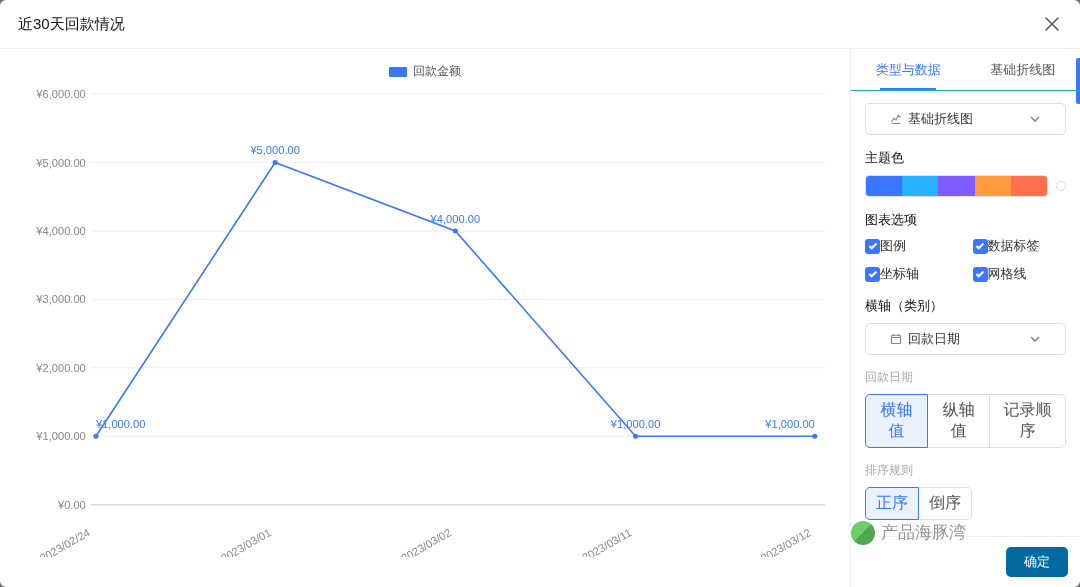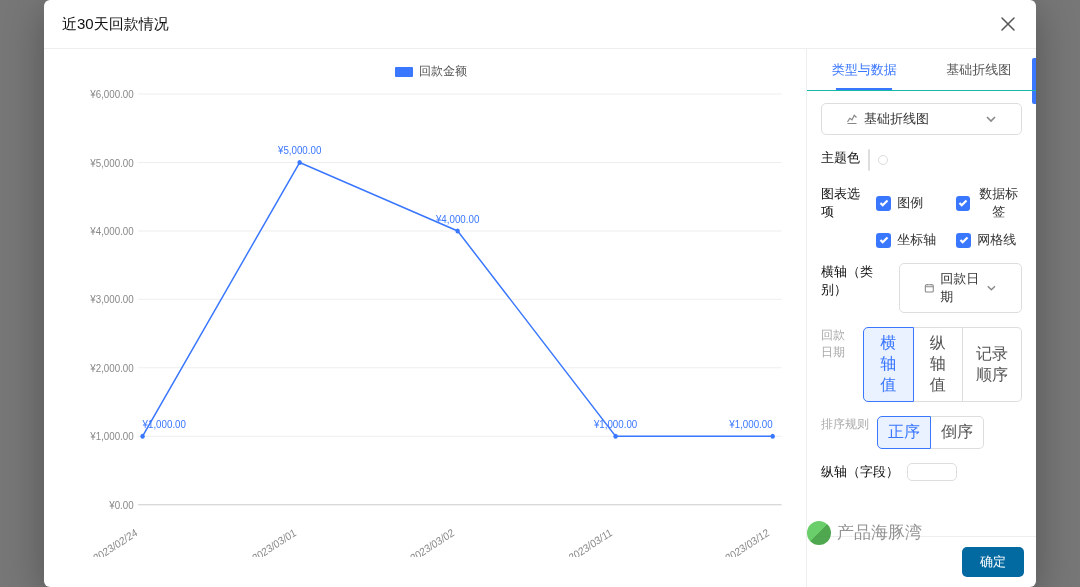--- a/index.html
+++ b/index.html
@@ -1,21 +1,21 @@
 <!DOCTYPE html>
 <html><head>
 <meta charset="utf-8">
 <style>
   * { box-sizing: border-box; margin: 0; padding: 0; }
   body { font-family: -apple-system, BlinkMacSystemFont, "Segoe UI", "PingFang SC", "Microsoft YaHei", sans-serif; background: #777; display:flex; align-items:center; justify-content:center; height:100vh; overflow:hidden;}
-  .window { width:992px; height:587px; background:#fff; border-radius:6px; display:flex; flex-direction:column; box-shadow:0 10px 40px rgba(0,0,0,0.3); overflow:hidden; position:relative;}
+  .window { width:1080px; height:587px; background:#fff; border-radius:6px; display:flex; flex-direction:column; box-shadow:0 10px 40px rgba(0,0,0,0.3); overflow:hidden; position:relative;}
   .titlebar { display:flex; align-items:center; justify-content:space-between; padding:14px 18px; border-bottom:1px solid #eee; font-size:15px; font-weight:500; color:#111;}
   .close-x { width:20px; height:20px; stroke:#555; stroke-width:1.5; cursor:pointer;}
   .body { flex:1; display:flex; overflow:hidden;}
-  .chart-area { flex:1; position:relative; padding:14px 20px 30px 20px; display:flex; flex-direction:column;margin-left:12px;}
+  .chart-area { flex:1; position:relative; padding:14px 20px 30px 20px; display:flex; flex-direction:column;}
   .legend { display:flex; align-items:center; justify-content:center; font-size:12px; color:#555; gap:6px; margin-bottom:4px;}
   .legend-swatch { width:18px; height:10px; background:#3a77ff; border-radius:1px;}
   .plot { flex:1; position:relative;}
   .plot svg { position:absolute; inset:0; width:100%; height:100%;}
   .ytick text, .xtick text { font-size:11px; fill:#888;}
   .dlabel { font-size:11px; fill:#3a77ff;}
   .sidebar { width:230px; border-left:1px solid #eee; display:flex; flex-direction:column; position:relative;}
   .tabs { display:flex; height:42px; border-bottom:1px solid #14b8a6;}
   .tab { flex:1; display:flex; align-items:center; justify-content:center; font-size:13px; color:#555; cursor:pointer; position:relative;}
   .tab.active { color:#3a77ff;}
@@ -25,32 +25,32 @@
   .select svg, .field svg.chev { width:12px; height:12px; stroke:#888; fill:none; stroke-width:1.6;}
   .select .lead { display:flex; align-items:center; gap:6px;}
   .icon-sm { width:14px; height:14px; stroke:#555; fill:none; stroke-width:1.6;}
   .label { font-size:13px; font-weight:500; color:#111;}
   .sublabel { font-size:12px; color:#aaa;}
   .palette { height:22px; border-radius:4px; display:flex; overflow:hidden; border:1px solid #ddd;}
   .palette span { flex:1;}
   .palette-row { display:flex; align-items:center; gap:8px;}
   .palette-row .dropdown { border:1px solid #ddd; border-radius:5px; padding:4px; display:flex; align-items:center; cursor:pointer;}
   .checks { display:grid; grid-template-columns:1fr 1fr; row-gap:10px; column-gap:14px;}
-  .check { display:flex; align-items:center; gap:6px; font-size:13px; color:#333;text-align:center;}
+  .check { display:flex; align-items:center; font-size:13px; color:#333;text-align:center;}
   .cb { width:15px; height:15px; border-radius:3px; background:#3a77ff; display:flex; align-items:center; justify-content:center;}
   .cb svg { width:10px; height:10px; stroke:#fff; stroke-width:2.2; fill:none;}
   .seg { display:flex; gap:0;}
   .seg button { border:1px solid #ddd; background:#fff; padding:5px 10px; font-size:16px; color:#555; cursor:pointer;}
   .seg button:first-child { border-radius:5px 0 0 5px;}
   .seg button:last-child { border-radius:0 5px 5px 0;}
   .seg button + button { border-left:none;}
   .seg .on { color:#3a77ff; background:#eaf1ff; border-color:#3a77ff;}
   .footer { border-top:1px solid #eee; display:flex; justify-content:flex-end; padding:10px 12px;}
   .btn-primary { background:#0369a1; color:#fff; border:none; border-radius:5px; padding:6px 18px; font-size:13px; cursor:pointer;}
-  .section { display:flex; flex-direction:row; gap:8px;}
+  .section { display:flex; flex-direction:column; gap:8px;}
   .watermark { position:absolute; right:114px; bottom:42px; display:flex; align-items:flex-start; gap:6px; font-size:17px; color:#888; font-weight:500; opacity:0.9; pointer-events:none;margin-top:32px;}
   .wm-logo { width:24px; height:24px; border-radius:50%; background:linear-gradient(135deg,#5ac95a 50%,#3d9e3d 50%); }
   .accent-bar { position:absolute; right:0; top:58px; width:4px; height:46px; background:#3a77ff; border-radius:2px 0 0 2px;}
 </style>
 </head>
 <body>
 
 <div class="window">
   <div class="accent-bar"></div>
   <div class="titlebar">

